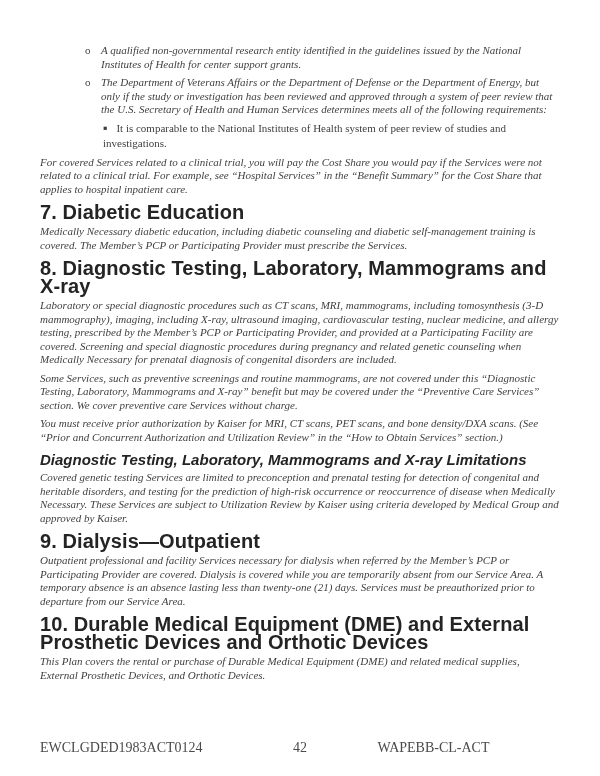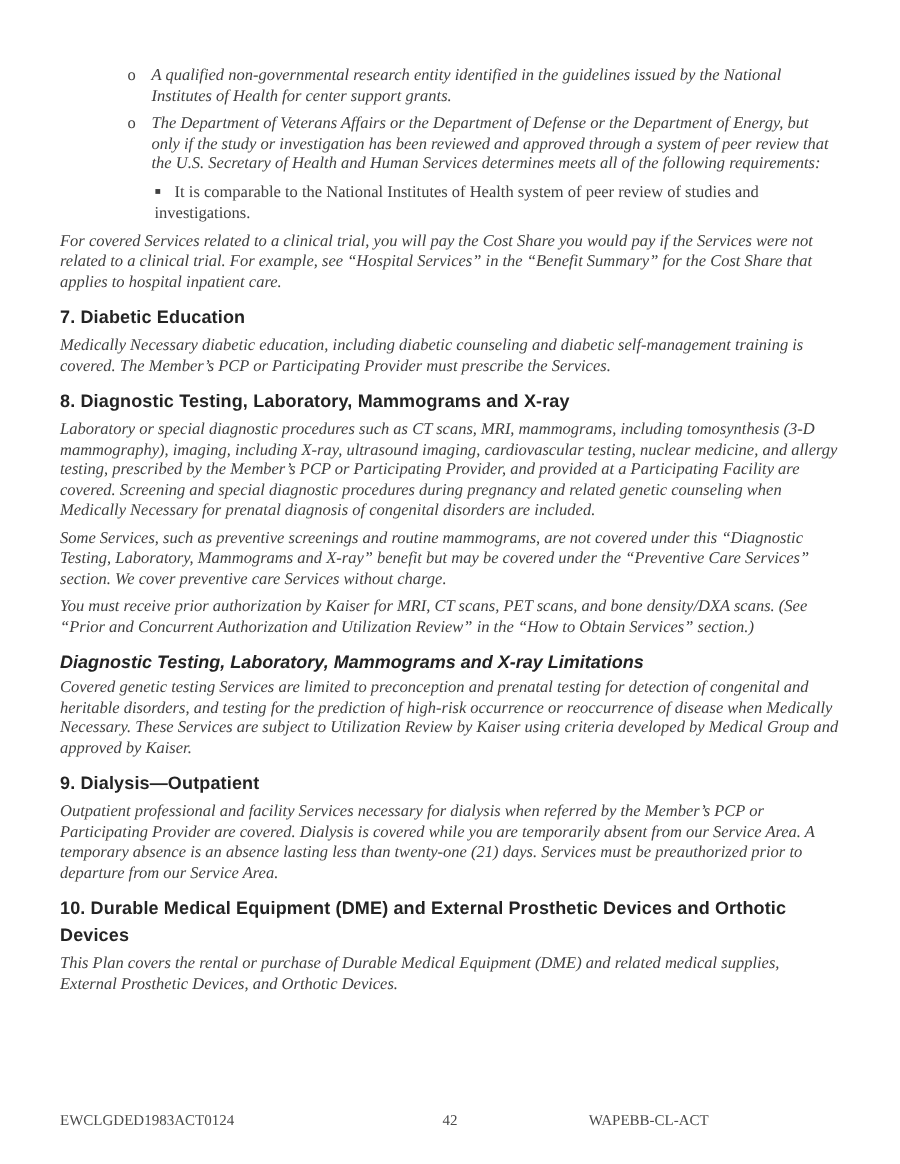--- a/index.html
+++ b/index.html
@@ -40,44 +40,44 @@
     font-size: 6.5px;
     position: relative;
     top: -1.5px;
     margin-right: 9px;
   }
   p.body-para { margin: 0 0 5px 0; font-style: italic; }
   .after-list { margin-top: 7px; }
   h2.sec-heading {
     font-family: "Liberation Sans", sans-serif;
     font-weight: bold;
-    font-size: 12px;
+    font-size: 20px;
     line-height: 18px;
     color: #242424;
     margin: 7px 0 4px 0;
     letter-spacing: 0.1px;
   }
   h3.sub-heading {
     font-family: "Liberation Sans", sans-serif;
     font-weight: bold;
     font-style: italic;
-    font-size: 12px;
+    font-size: 15px;
     line-height: 16px;
     color: #242424;
     margin: 8px 0 3px 0;
   }
   .footer {
     position: absolute;
     left: 40px;
     right: 40px;
     bottom: 22px;
     display: grid;
     grid-template-columns: 1fr auto 1fr;
     align-items: baseline;
-    font-size: 10px;
+    font-size: 14px;
     color: #4a4a4a;
   }
   .footer .f-left  { text-align: left; }
   .footer .f-center{ text-align: center; }
   .footer .f-right { text-align: center; }
 </style>
 </head>
 <body>
 
 <div class="page">

